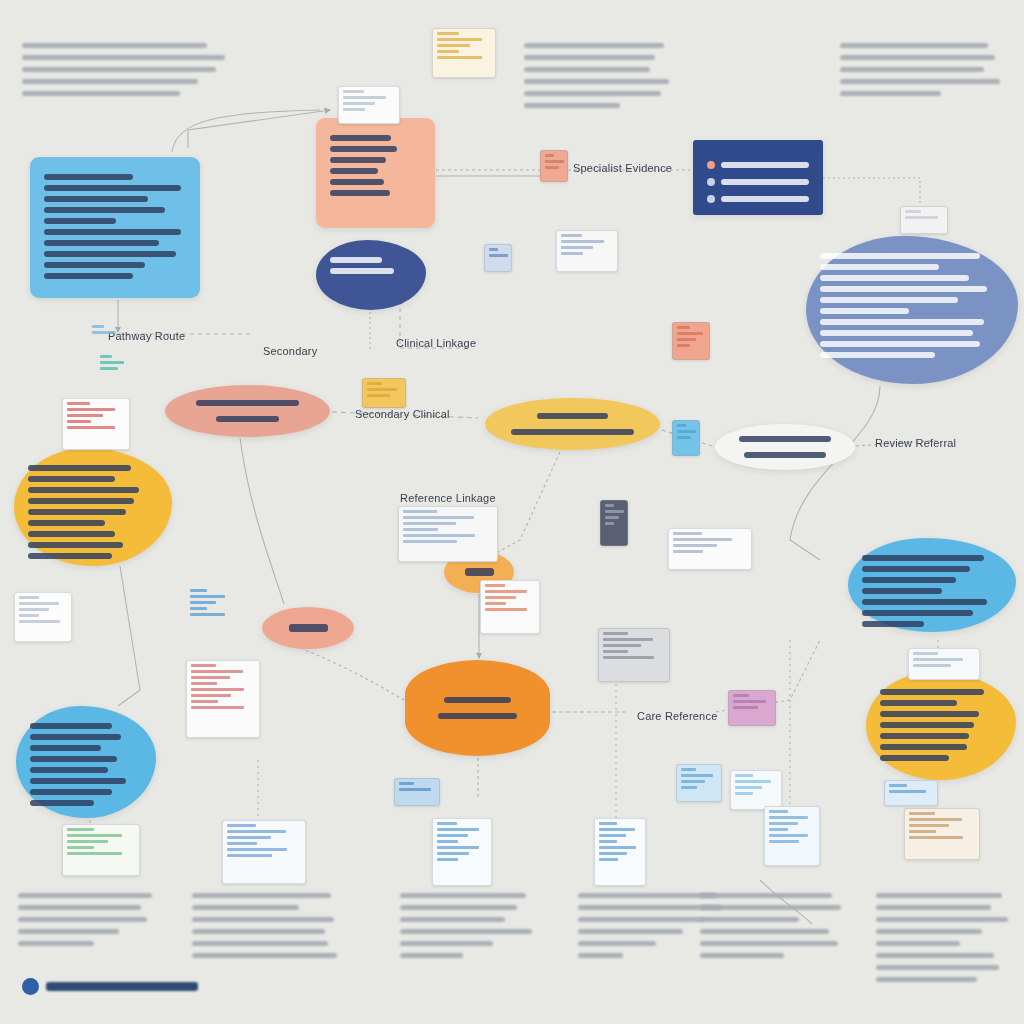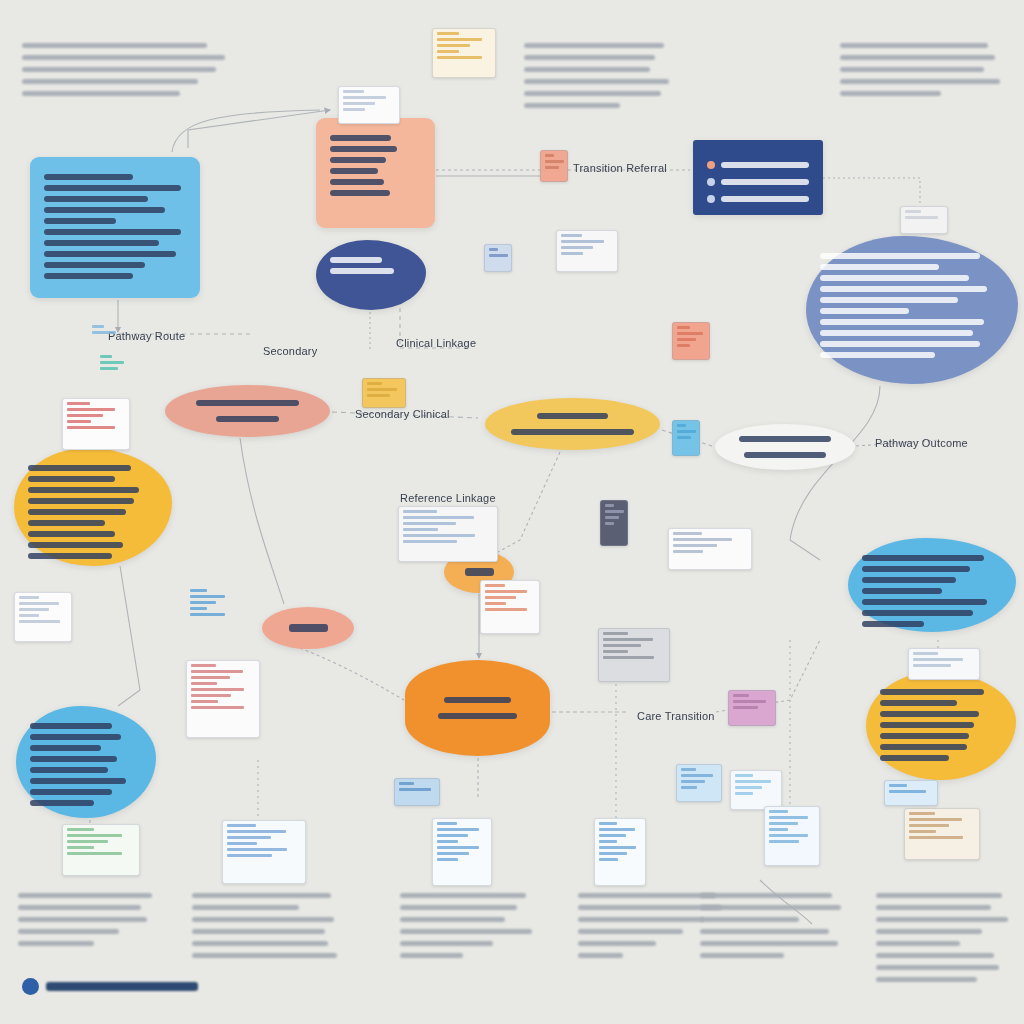--- a/index.html
+++ b/index.html
@@ -255,24 +255,24 @@
         <span class="ptxt darker" style="width: 63.84px;"></span>
       </div>
     </div>
   </div>
 
 <div id="edge-label-layer">
     <span class="lbl" style="left: 108px; top: 330px;">Pathway Route</span>
     <span class="lbl" style="left: 263px; top: 345px;">Secondary</span>
     <span class="lbl" style="left: 396px; top: 337px;">Clinical Linkage</span>
     <span class="lbl" style="left: 355px; top: 408px;">Secondary Clinical</span>
-    <span class="lbl" style="left: 875px; top: 437px;">Pathway Outcome</span>
+    <span class="lbl" style="left: 875px; top: 437px;">Review Referral</span>
     <span class="lbl" style="left: 400px; top: 492px;">Reference Linkage</span>
-    <span class="lbl" style="left: 637px; top: 710px;">Care Transition</span>
-    <span class="lbl" style="left: 573px; top: 162px;">Transition Referral</span>
+    <span class="lbl" style="left: 637px; top: 710px;">Care Reference</span>
+    <span class="lbl" style="left: 573px; top: 162px;">Specialist Evidence</span>
   </div>
 
 <div id="thumb-layer">
     <div class="thumb" style="left: 432px; top: 28px; width: 62px; height: 48px; background: rgb(250, 243, 226); border: 1px solid rgba(150, 158, 170, 0.35);">
       <div class="bar" style="background: rgb(226, 178, 74); width: 35%;"></div>
       <div class="bar" style="background: rgb(226, 178, 74); width: 72%;"></div>
       <div class="bar" style="background: rgb(226, 178, 74); width: 54%;"></div>
       <div class="bar" style="background: rgb(226, 178, 74); width: 36%;"></div>
       <div class="bar" style="background: rgb(226, 178, 74); width: 73%;"></div>
     </div>

